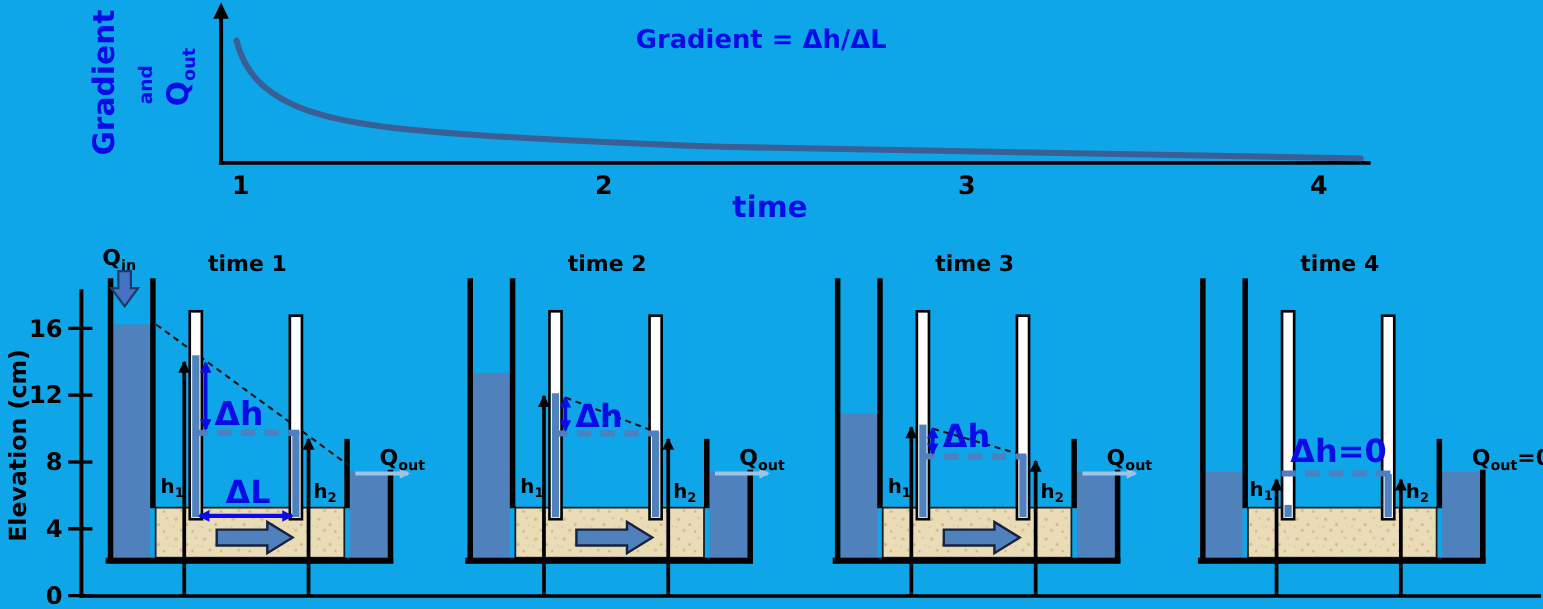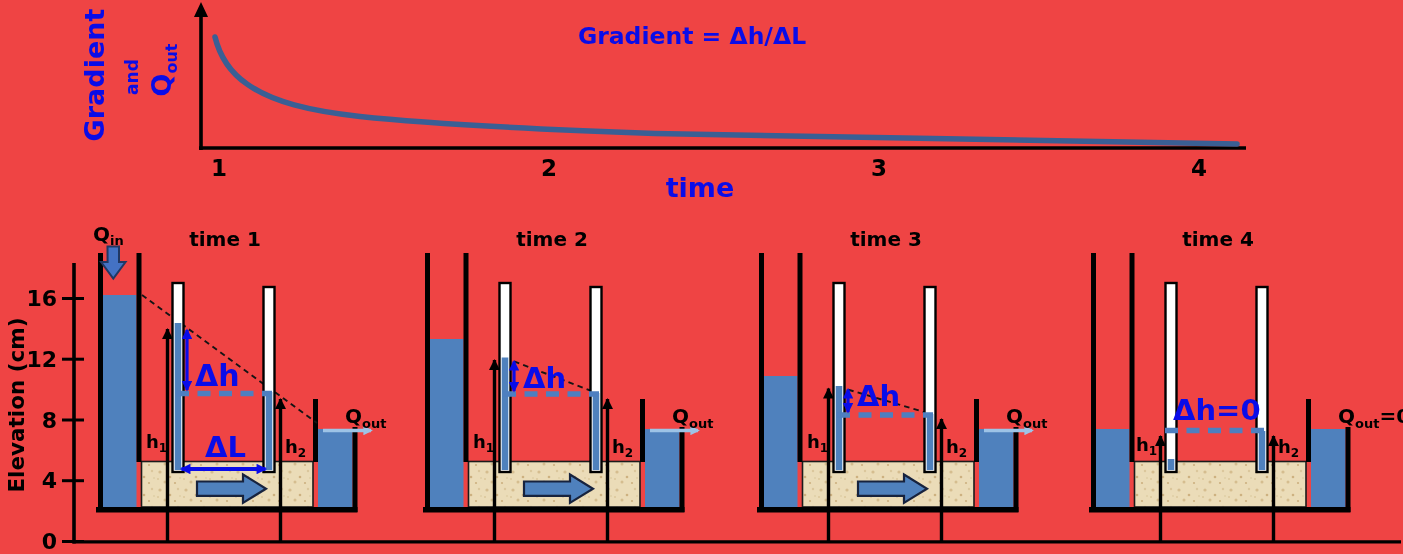--- a/index.html
+++ b/index.html
@@ -1,16 +1,16 @@
 <!DOCTYPE html>
 <html><head>
 <meta charset="utf-8">
 <style>
   html,body{margin:0;padding:0;background:#fff;}
-  .stage{position:relative;width:1403px;height:554px;background:#ef4444;overflow:hidden;}
+  .stage{position:relative;width:1403px;height:554px;background:#0ea5e9;overflow:hidden;}
   .stage svg{position:absolute;left:0;top:0;}
   text{font-family:"DejaVu Sans","Liberation Sans",sans-serif;font-weight:bold;fill:#000;}
   .blue{fill:#0A0CE8;}
 </style>
 </head>
 <body>
 
 <div class="stage">
 <svg width="1403" height="554" viewBox="0 0 1403 554">
   <defs>

